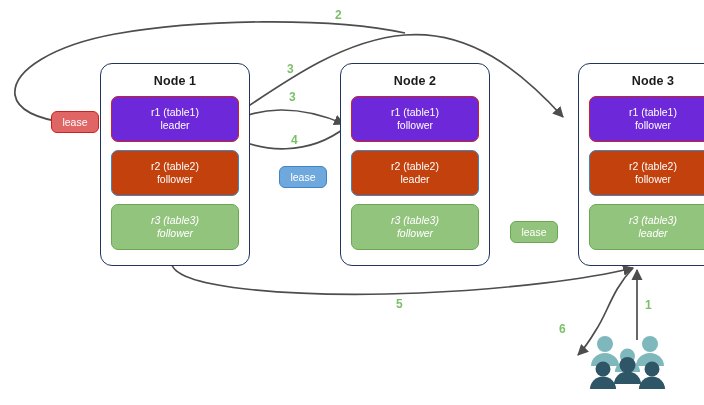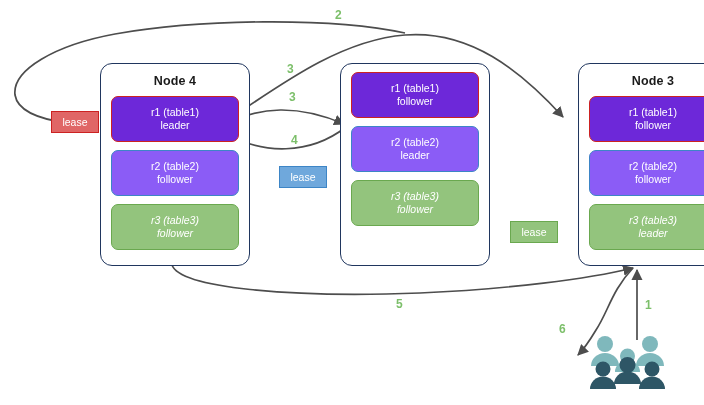--- a/index.html
+++ b/index.html
@@ -54,33 +54,33 @@
     font-size: 10.5px;
     line-height: 13px;
     text-align: center;
   }
   .replica .l1, .replica .l2 { display: block; }
   .r-red {
     background: #6d28d9;
     border: 1.4px solid #cc2222;
   }
   .r-blue {
-    background: #8b5cf6;
+    background: #c2410c;
     border: 1.4px solid #3d85c6;
   }
   .r-green {
     background: #93c47d;
     border: 1.4px solid #6aa84f;
     font-style: italic;
   }
   .lease {
     position: absolute;
     box-sizing: border-box;
     height: 22px;
-    border-radius: 0;
+    border-radius: 6px;
     display: flex;
     align-items: center;
     justify-content: center;
     color: #ffffff;
     font-size: 10.5px;
     z-index: 4;
   }
   .lease-red { background: #e06666; border: 1.4px solid #cc2222; }
   .lease-blue { background: #6fa8dc; border: 1.4px solid #3d85c6; }
   .lease-green { background: #93c47d; border: 1.4px solid #6aa84f; }
@@ -118,36 +118,37 @@
     <path d="M 346,127 C 310,155 262,155 226,133" fill="none" stroke="#4d4d4d" stroke-width="1.7" marker-end="url(#ah)"></path>
 
     <path d="M 172,265 C 180,288 290,298 420,293 C 510,289 588,279 633,268" fill="none" stroke="#4d4d4d" stroke-width="1.7" marker-end="url(#ah)"></path>
 
     <path d="M 637,340 L 637,270" fill="none" stroke="#4d4d4d" stroke-width="1.7" marker-end="url(#ah)"></path>
 
     <path d="M 633,268 C 612,290 608,312 596,330 C 590,340 585,348 578,355" fill="none" stroke="#4d4d4d" stroke-width="1.7" marker-end="url(#ah)"></path>
   </svg>
 
   <div class="node" id="node-1" style="left:100px; top:63px; width:150px; height:203px;">
-    <div class="node-title">Node 4</div>
+    <div class="node-title">Node 1</div>
     <div class="replica r-red">
       <span class="l1">r1 (table1)</span>
       <span class="l2">leader</span>
     </div>
     <div class="replica r-blue">
       <span class="l1">r2 (table2)</span>
       <span class="l2">follower</span>
     </div>
     <div class="replica r-green">
       <span class="l1">r3 (table3)</span>
       <span class="l2">follower</span>
     </div>
   </div>
 
   <div class="node" id="node-2" style="left:340px; top:63px; width:150px; height:203px;">
+    <div class="node-title">Node 2</div>
     <div class="replica r-red">
       <span class="l1">r1 (table1)</span>
       <span class="l2">follower</span>
     </div>
     <div class="replica r-blue">
       <span class="l1">r2 (table2)</span>
       <span class="l2">leader</span>
     </div>
     <div class="replica r-green">
       <span class="l1">r3 (table3)</span>

